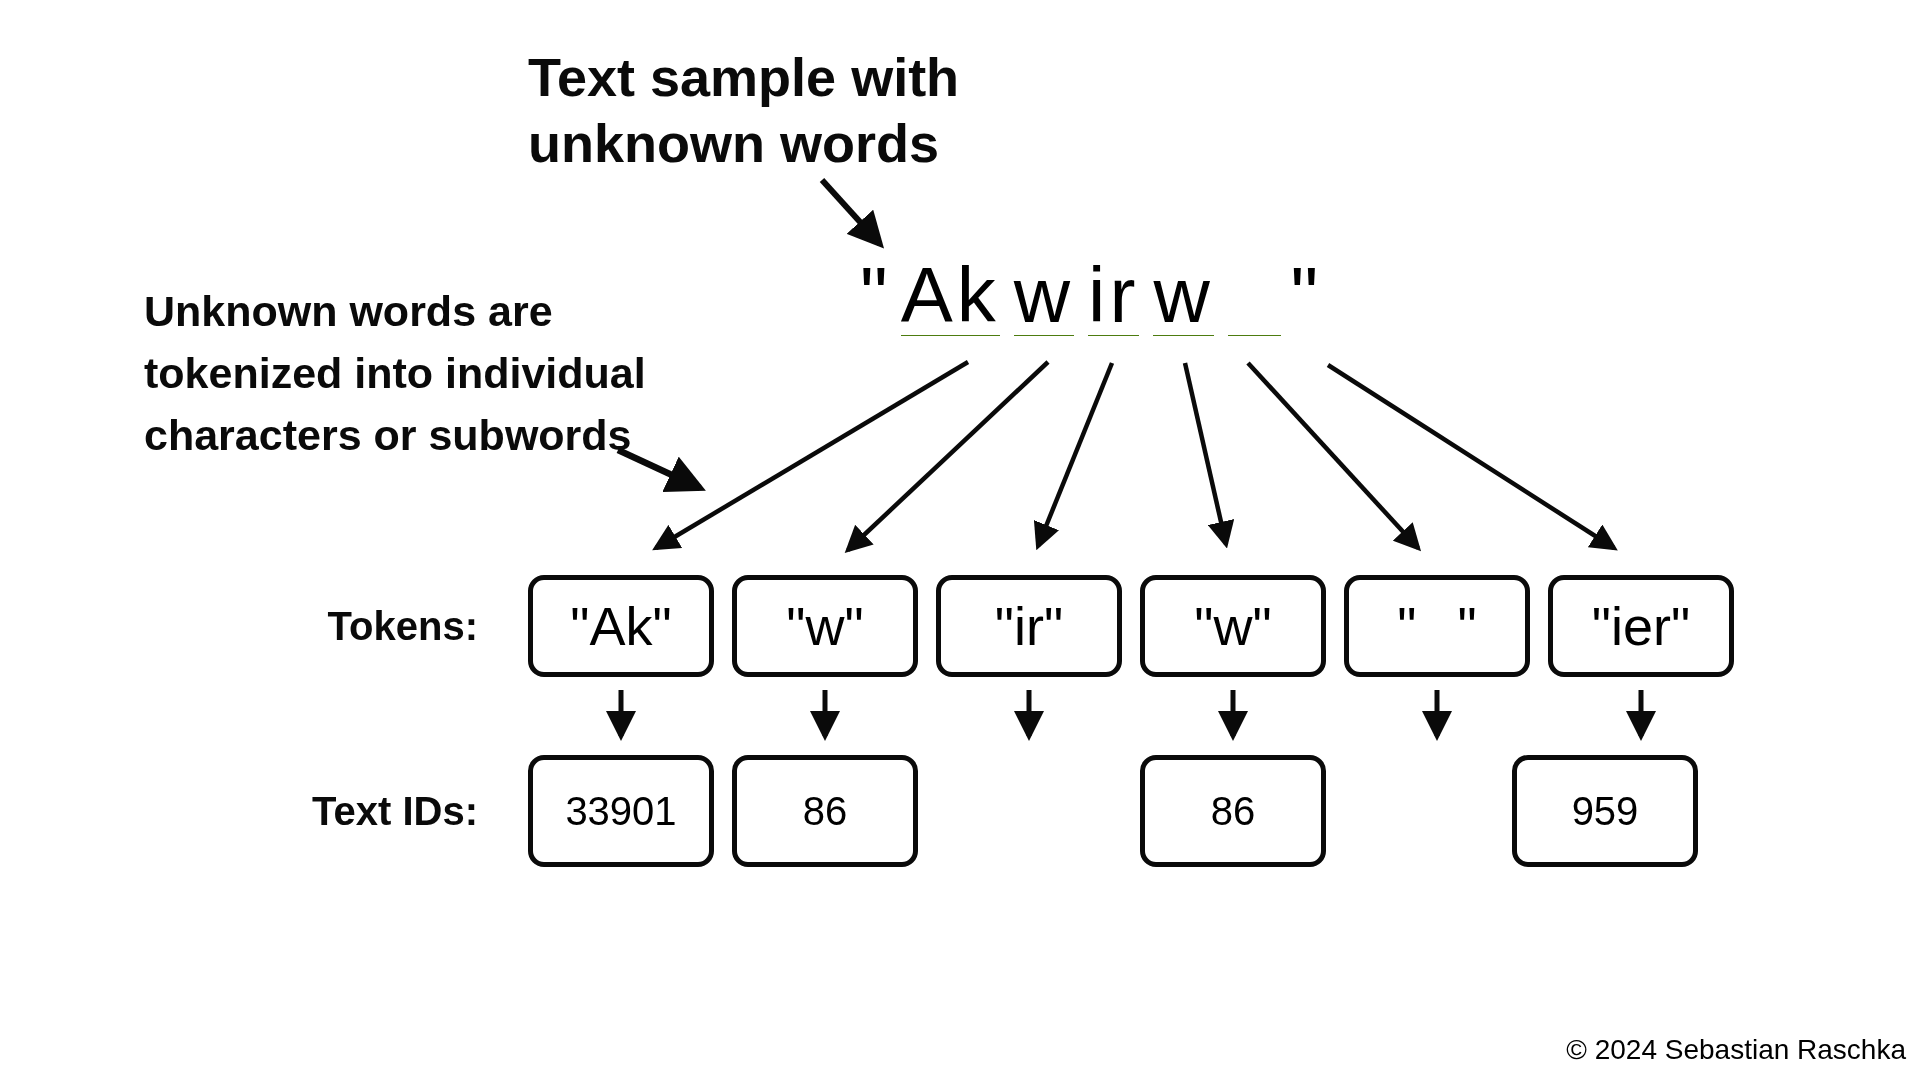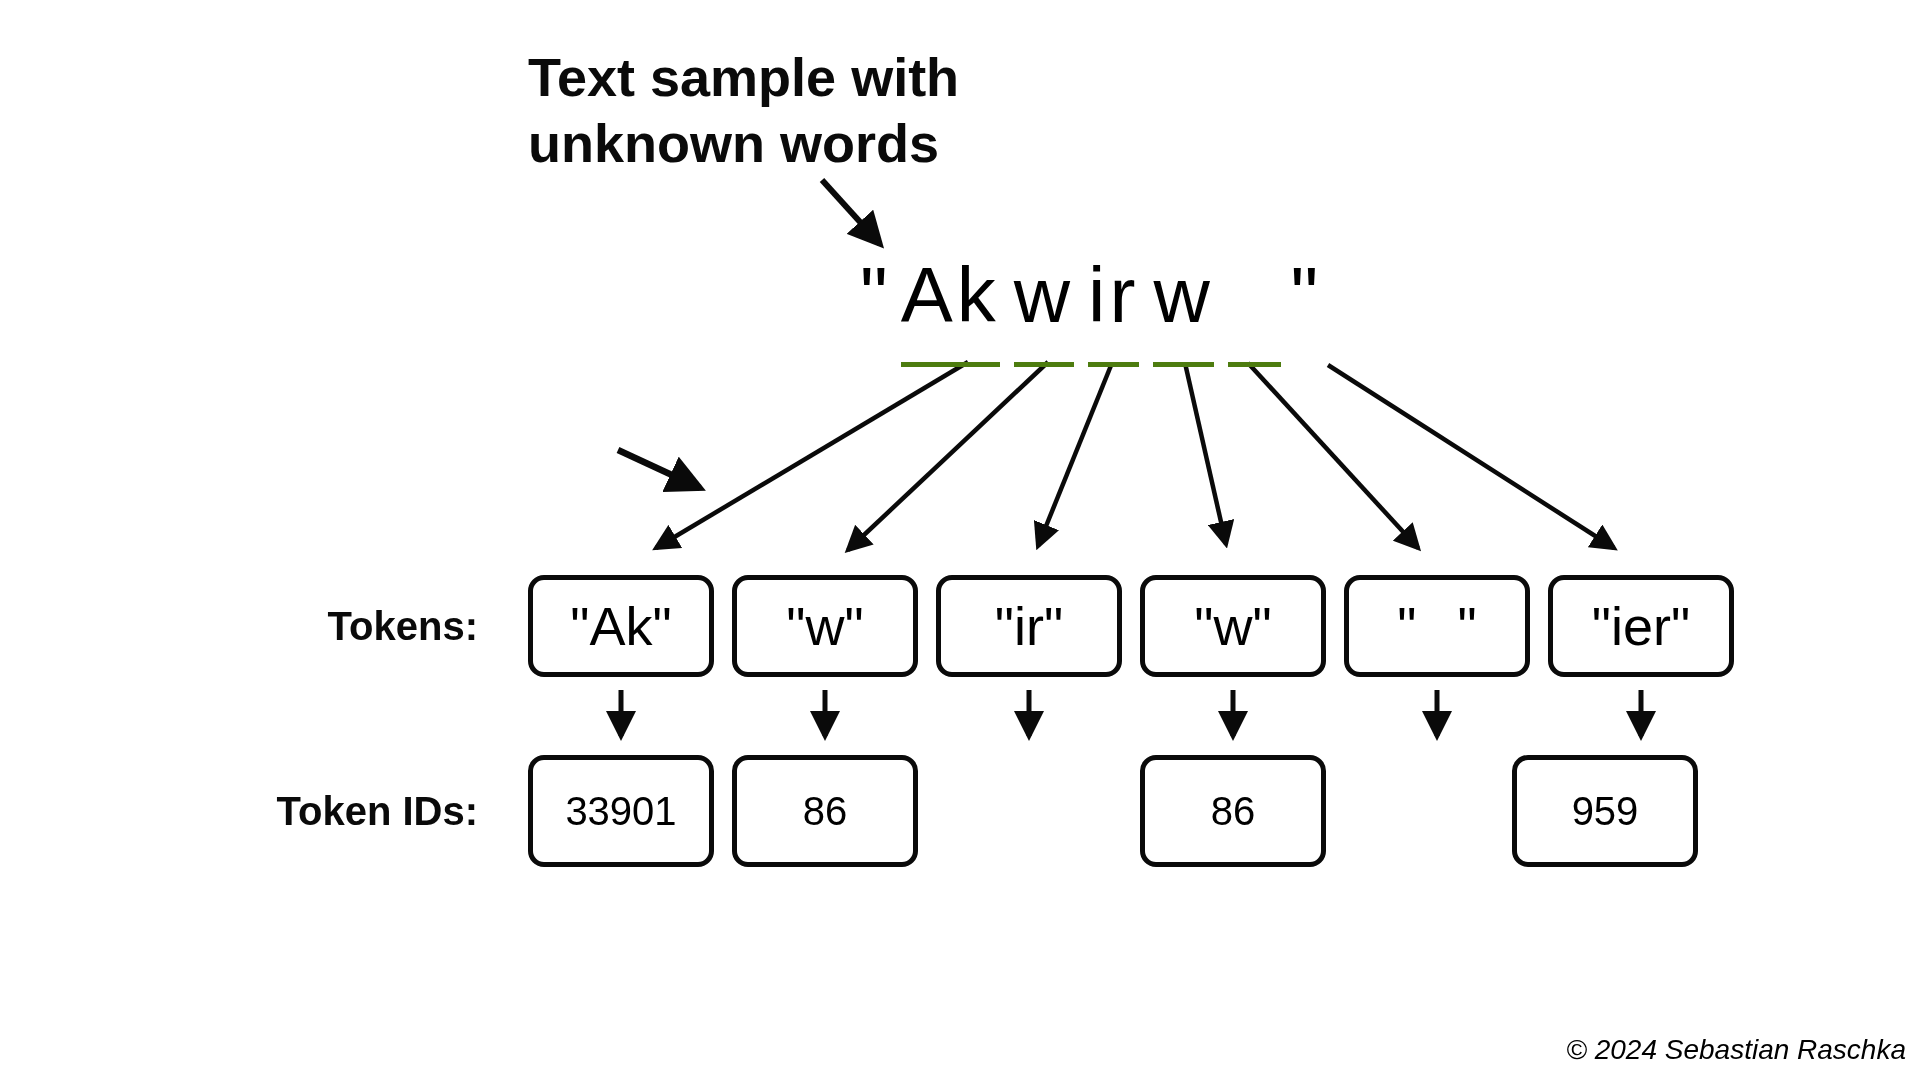--- a/index.html
+++ b/index.html
@@ -15,21 +15,21 @@
   .note-left { left:144px; top:280px; font-size:43px; line-height:62px; }
 
   
   .sample {
     position:absolute; left:858px; top:256px;
     display:flex; align-items:flex-start;
     font-size:78px; line-height:1; font-weight:300; letter-spacing:4px;
     white-space:pre; color:#000;
   }
   .sample .quote { padding:0 2px; }
-  .sample .seg { border-bottom:5px solid #4d7c0f; padding-bottom:28px; margin:0 7px; }
+  .sample .seg { border-bottom:1px solid #4d7c0f; padding-bottom:1px; margin:0 7px; }
   .sample .seg-space { padding-left:14px; padding-right:14px; }
 
   
   .row-label {
     position:absolute; font-weight:bold; font-size:40px; color:#0a0a0a;
     display:flex; align-items:center; justify-content:flex-end;
   }
   .label-tokens { right:1442px; top:575px; height:102px; }
   .label-ids    { right:1442px; top:755px; height:112px; }
 
@@ -40,21 +40,20 @@
     display:flex; align-items:center; justify-content:center;
     white-space:pre; color:#000;
   }
   .token-box { top:575px; height:102px; font-size:54px; }
   .id-box    { top:755px; height:112px; font-size:40px; }
   .wide-space { word-spacing:26px; }
 
   .copyright {
     position:absolute; right:14px; top:1034px; font-size:28px; color:#000;
     font-weight:normal;
-    font-style:italic;
   }
 </style>
 </head>
 <body>
 
 <div class="canvas">
 
   <svg class="overlay" viewBox="0 0 1920 1080">
     <defs>
       <marker id="ah" markerUnits="strokeWidth" markerWidth="6" markerHeight="6" refX="5" refY="3" orient="auto">
@@ -75,33 +74,36 @@
     <line x1="621" y1="690" x2="621" y2="736" stroke="#0a0a0a" stroke-width="5" marker-end="url(#ah)"></line>
     <line x1="825" y1="690" x2="825" y2="736" stroke="#0a0a0a" stroke-width="5" marker-end="url(#ah)"></line>
     <line x1="1029" y1="690" x2="1029" y2="736" stroke="#0a0a0a" stroke-width="5" marker-end="url(#ah)"></line>
     <line x1="1233" y1="690" x2="1233" y2="736" stroke="#0a0a0a" stroke-width="5" marker-end="url(#ah)"></line>
     <line x1="1437" y1="690" x2="1437" y2="736" stroke="#0a0a0a" stroke-width="5" marker-end="url(#ah)"></line>
     <line x1="1641" y1="690" x2="1641" y2="736" stroke="#0a0a0a" stroke-width="5" marker-end="url(#ah)"></line>
   </svg>
 
   <div class="note note-top">Text sample with
 unknown words</div>
+  <div class="note note-left">Unknown words are
+tokenized into individual
+characters or subwords</div>
 
   <div class="sample">
     <span class="quote">"</span>
     <span class="seg">Ak</span>
     <span class="seg">w</span>
     <span class="seg">ir</span>
     <span class="seg">w</span>
     <span class="seg seg-space"> </span>
     <span class="quote">"</span>
   </div>
 
   <div class="row-label label-tokens">Tokens:</div>
-  <div class="row-label label-ids">Token IDs:</div>
+  <div class="row-label label-ids">Text IDs:</div>
 
   <div class="box token-box" style="left:528px">"Ak"</div>
   <div class="box token-box" style="left:732px">"w"</div>
   <div class="box token-box" style="left:936px">"ir"</div>
   <div class="box token-box" style="left:1140px">"w"</div>
   <div class="box token-box wide-space" style="left:1344px">" "</div>
   <div class="box token-box" style="left:1548px">"ier"</div>
 
   <div class="box id-box" style="left:528px">33901</div>
   <div class="box id-box" style="left:732px">86</div>

